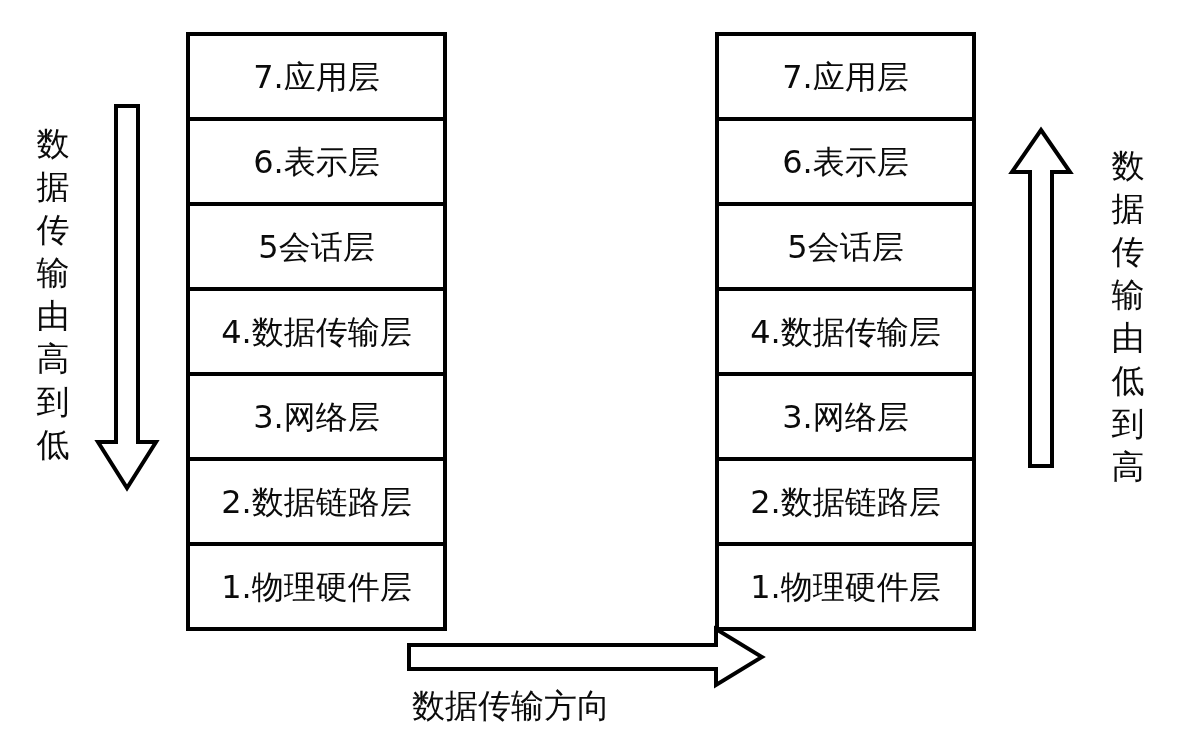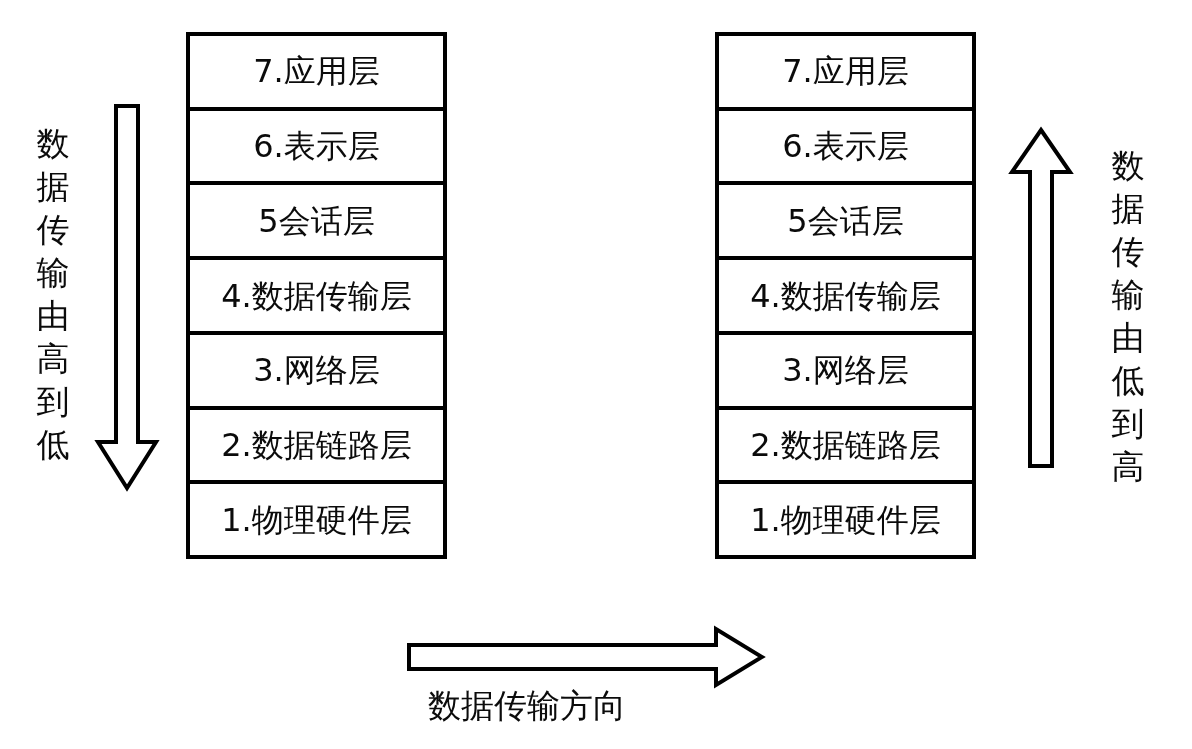--- a/index.html
+++ b/index.html
@@ -21,21 +21,21 @@
     left: 0;
     top: 0;
     width: 1192px;
     height: 749px;
   }
 
   
   .stack {
     position: absolute;
     width: 261px;
-    height: 527px;
+    height: 599px;
     box-sizing: border-box;
     border: 4px solid #000000;
     background: #ffffff;
     display: flex;
     flex-direction: column;
   }
   .stack-left  { left: 186px; top: 32px; }
   .stack-right { left: 715px; top: 32px; }
 
   .layer-row {
@@ -95,21 +95,20 @@
   
   .bottom-caption {
     position: absolute;
     left: 0;
     top: 687px;
     width: 1032px;
     text-align: center;
     font-size: 33px;
     line-height: 38px;
     color: #0b0b0b;
-    margin-left: 16px;
   }
   .bottom-caption-inner {
     display: inline-block;
     margin-left: -10px;
   }
 </style>
 </head>
 <body>
 
 <div id="diagram">

